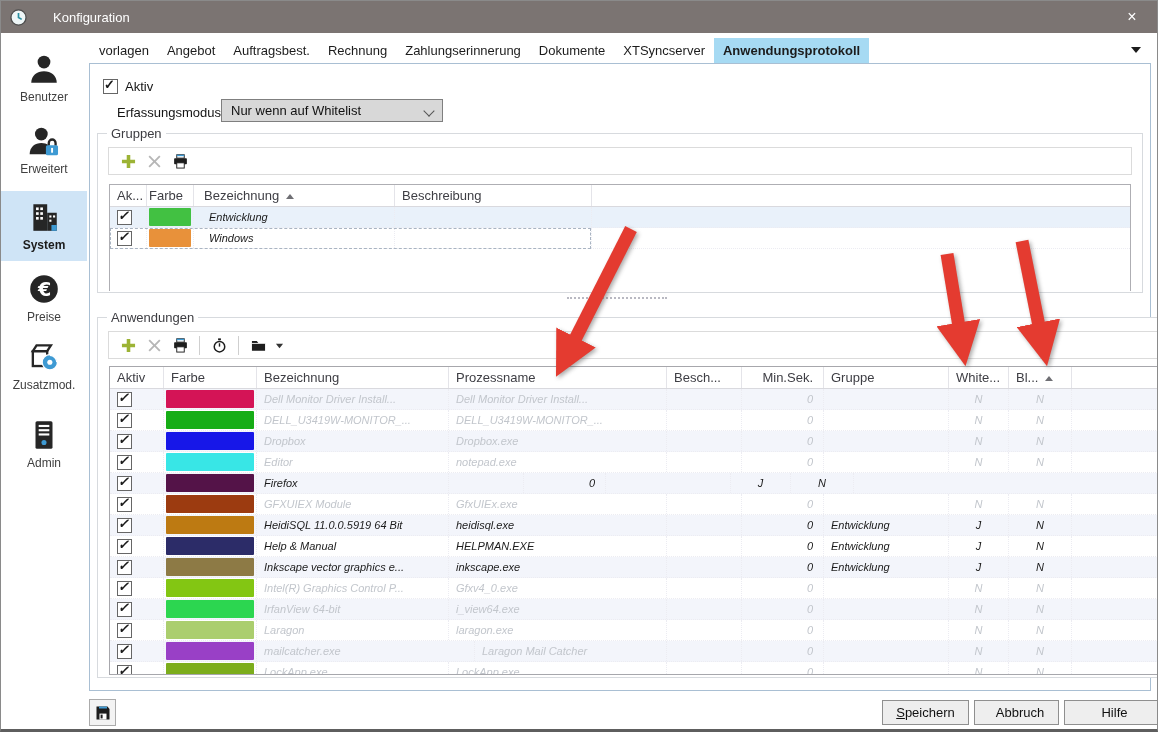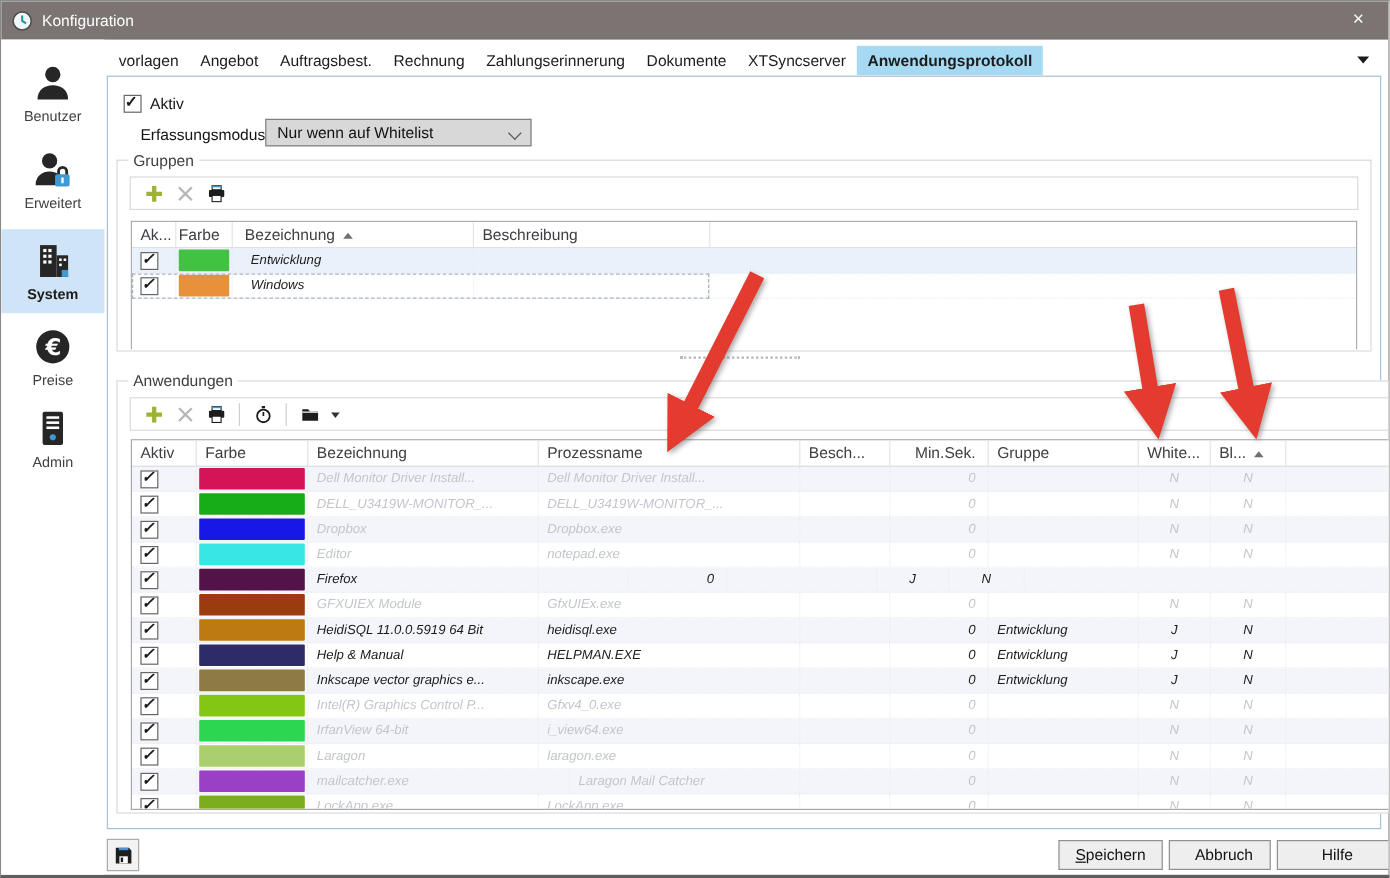--- a/index.html
+++ b/index.html
@@ -1,20 +1,20 @@
 <!DOCTYPE html>
 <html><head>
 <meta charset="utf-8">
 <style>
   html,body{margin:0;padding:0;background:#c8c8c8;}
   .window{position:relative;width:1158px;height:732px;box-sizing:border-box;background:#fff;
     border:1px solid #8a8a8a;border-bottom:3px solid #5e5e5e;overflow:hidden;
     font-family:"Liberation Sans",sans-serif;-webkit-font-smoothing:antialiased;}
   
-  .titlebar{position:absolute;left:0;top:0;right:0;height:32px;background:#7b7472;display:flex;align-items:center;padding-left:9px;}
+  .titlebar{position:absolute;left:0;top:0;right:0;height:32px;background:#7b7472;display:flex;align-items:center;padding-left:9px;gap:18px;}
   .app-icon svg{width:17px;height:17px;display:block;}
   .title{color:#fff;font-size:13px;margin-left:8px;}
   .close{position:absolute;right:6px;top:0;width:38px;height:32px;display:flex;align-items:center;justify-content:center;color:#fff;font-size:16px;cursor:pointer;}
   
   .sidebar{position:absolute;left:0;top:32px;width:86px;bottom:0;background:#fff;}
   .side-item{display:flex;flex-direction:column;align-items:center;justify-content:center;height:58px;cursor:pointer;}
   .side-item:nth-of-type(1){margin-top:16px;}
   .side-item:nth-of-type(2){margin-top:14px;text-align:right;}
   .side-item:nth-of-type(3){margin-top:12px;height:70px;}
   .side-item:nth-of-type(4){margin-top:8px;}
@@ -157,20 +157,32 @@
       <div class="side-item">
         <span class="side-icon">
           <svg viewBox="0 0 32 32">
             <circle cx="16" cy="16" r="13" fill="#262626"></circle>
             <text x="16.5" y="22.5" font-size="18" font-weight="bold" fill="#fff" text-anchor="middle" font-family="DejaVu Sans, sans-serif">€</text>
           </svg>
         </span>
         <span class="side-label">Preise</span>
       </div>
 
+      <div class="side-item">
+        <span class="side-icon">
+          <svg viewBox="0 0 32 32">
+            <path d="M5.5 10.5 9 5h13.5l-3.5 5.5z" fill="none" stroke="#262626" stroke-width="2.2"></path>
+            <rect x="5.5" y="10.5" width="13.5" height="14" fill="none" stroke="#262626" stroke-width="2.2"></rect>
+            <circle cx="21.5" cy="21" r="7.2" fill="#3e9ad3" stroke="#fff" stroke-width="1.2"></circle>
+            <circle cx="21.5" cy="21" r="2.4" fill="#fff"></circle>
+            <path d="M21.5 14.5a6.5 6.5 0 016.5 6.5" fill="none" stroke="#fff" stroke-width="1.2"></path>
+          </svg>
+        </span>
+        <span class="side-label">Zusatzmod.</span>
+      </div>
 
       <div class="side-item">
         <span class="side-icon">
           <svg viewBox="0 0 32 32">
             <rect x="8" y="3" width="16" height="26" rx="1.5" fill="#262626"></rect>
             <rect x="11" y="6.5" width="10" height="2" fill="#fff"></rect>
             <rect x="11" y="10.5" width="10" height="2" fill="#fff"></rect>
             <rect x="11" y="14.5" width="10" height="2" fill="#fff"></rect>
             <circle cx="16" cy="23" r="2.4" fill="#3e9ad3"></circle>
           </svg>

